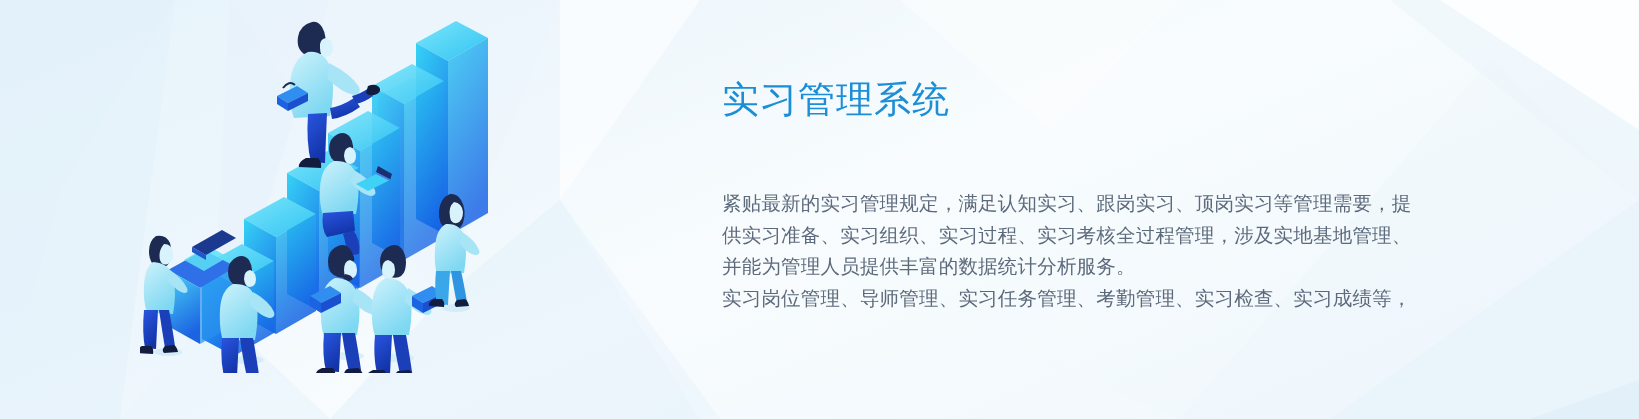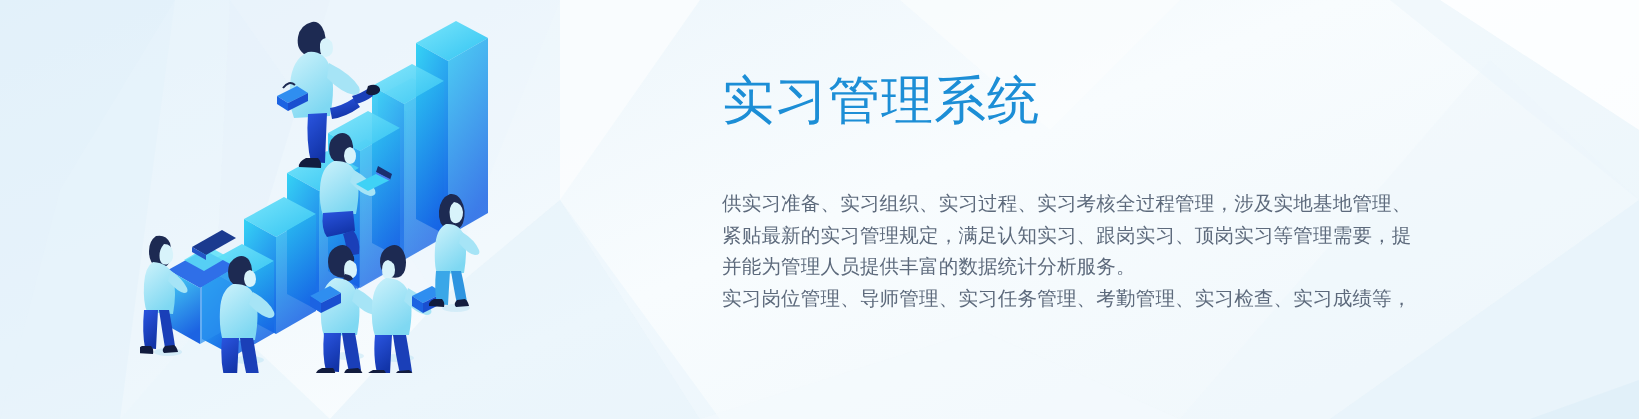--- a/index.html
+++ b/index.html
@@ -27,21 +27,21 @@
   }
   #illustration svg { display:block; width:100%; height:100%; }
 
   
   #text-block {
     position:absolute;
     left:722px; top:74px;
     width:700px;
   }
   #page-title {
-    font-size:52px;
+    font-size:37px;
     line-height:52px;
     color:#1c8ed6;
     letter-spacing:1px;
     font-weight:400;
     white-space:nowrap;
   }
   #description {
     margin-top:62px;
     width:684px;
     font-size:19.5px;
@@ -274,20 +274,20 @@
         <path d="M311 263 q3 19 6 33 l10 -2 q-3 -18 -6 -31z" fill="#2f95e0"></path>
         <path d="M294 291 q-6 3 -5 7 l15 1 q1 -5 -2 -8z" fill="#121c3e"></path>
         <path d="M317 292 q-4 4 -1 7 l13 -1 q-1 -5 -4 -7z" fill="#121c3e"></path>
       </g>
     </svg>
   </div>
 
   <div id="text-block">
     <h1 id="page-title">实习管理系统</h1>
     <div id="description">
+      <span class="line">紧贴最新的实习管理规定，满足认知实习、跟岗实习、顶岗实习等管理需要，提</span>
       <span class="line">供实习准备、实习组织、实习过程、实习考核全过程管理，涉及实地基地管理、</span>
-      <span class="line">紧贴最新的实习管理规定，满足认知实习、跟岗实习、顶岗实习等管理需要，提</span>
       <span class="line">并能为管理人员提供丰富的数据统计分析服务。</span>
       <span class="line">实习岗位管理、导师管理、实习任务管理、考勤管理、实习检查、实习成绩等，</span>
     </div>
   </div>
 
 </div>
 
 </body></html>

